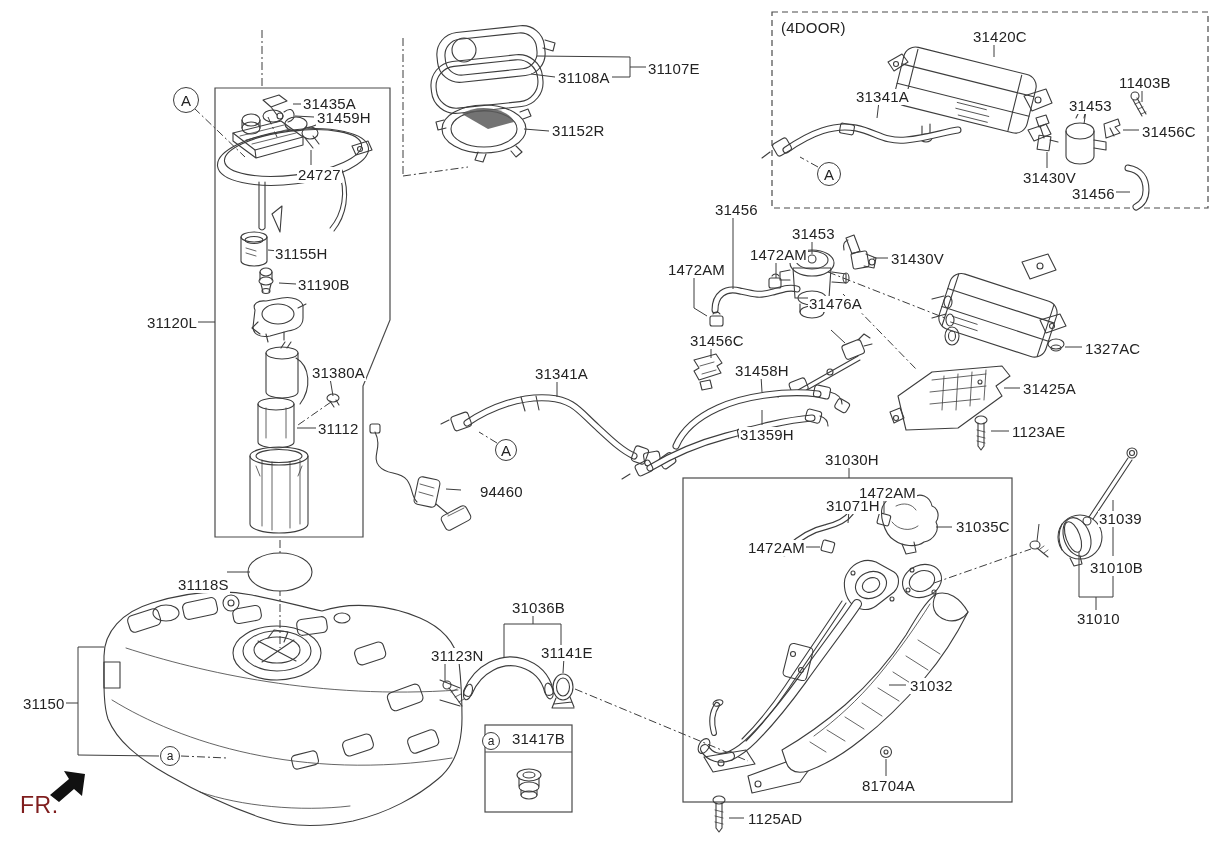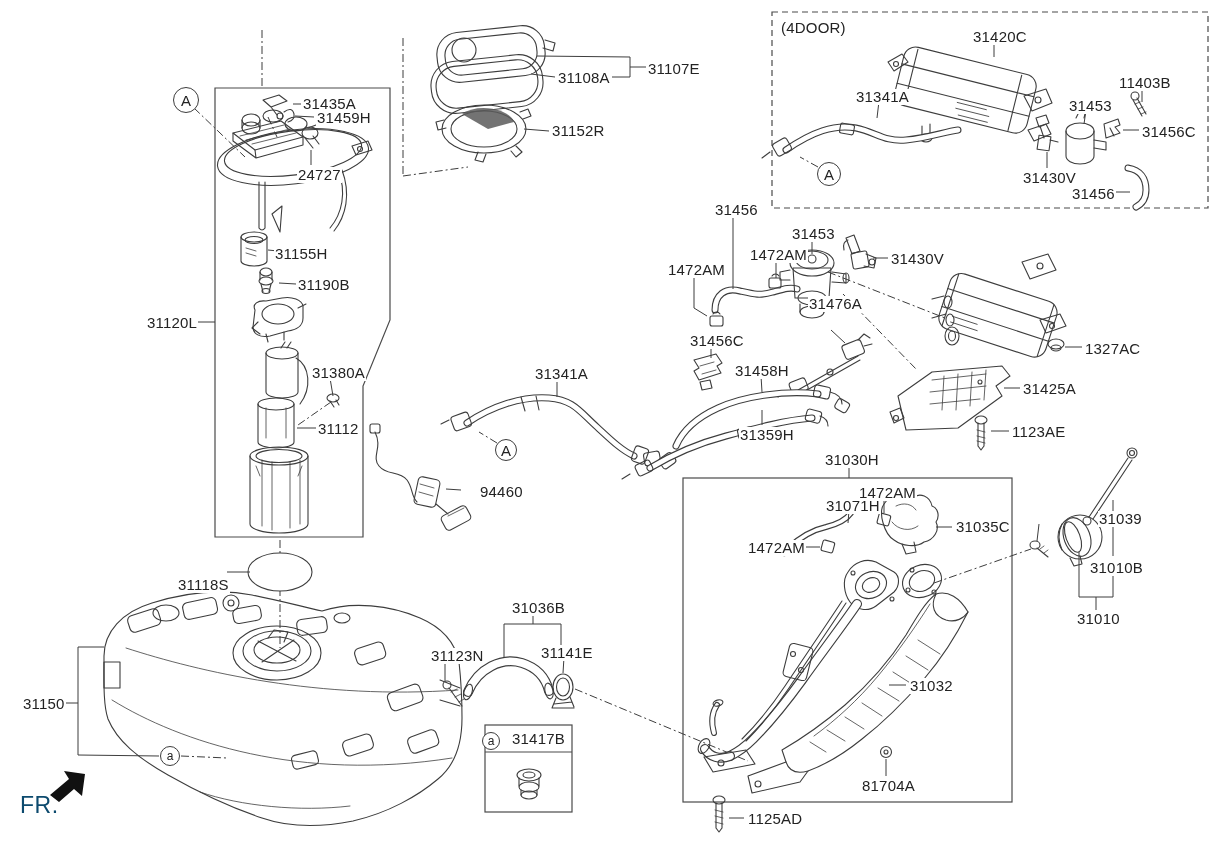--- a/index.html
+++ b/index.html
@@ -17,21 +17,21 @@
   .t7o{stroke:#3d3d3d;stroke-width:7;fill:none;stroke-linecap:round;stroke-linejoin:round;}
   .t7i{stroke:#fff;stroke-width:4.8;fill:none;stroke-linecap:round;stroke-linejoin:round;}
   .t6o{stroke:#3d3d3d;stroke-width:6;fill:none;stroke-linecap:round;stroke-linejoin:round;}
   .t6i{stroke:#fff;stroke-width:3.8;fill:none;stroke-linecap:round;stroke-linejoin:round;}
   .part-label{position:absolute;font-size:15px;line-height:1.05;color:#232323;white-space:nowrap;
               letter-spacing:.2px;background:#fff;padding:0 1px;cursor:pointer;}
   .callout{position:absolute;border:1.4px solid #3d3d3d;border-radius:50%;background:#fff;
            display:flex;align-items:center;justify-content:center;color:#232323;font-size:15px;
            box-sizing:border-box;cursor:pointer;}
   .callout.small{font-size:12px;}
-  .fr-label{position:absolute;left:20px;top:792px;font-size:23px;color:#0c4a6e;letter-spacing:.5px;}
+  .fr-label{position:absolute;left:20px;top:792px;font-size:23px;color:#7f1d1d;letter-spacing:.5px;}
 </style>
 </head>
 <body>
 
 <div class="stage">
 
 <svg class="art" width="1221" height="848" viewBox="0 0 1221 848">
 
   <polygon class="box" points="215,88 390,88 390,320 363,386 363,537 215,537"></polygon>
   <rect class="box dashbox" x="772" y="12" width="436" height="196"></rect>

